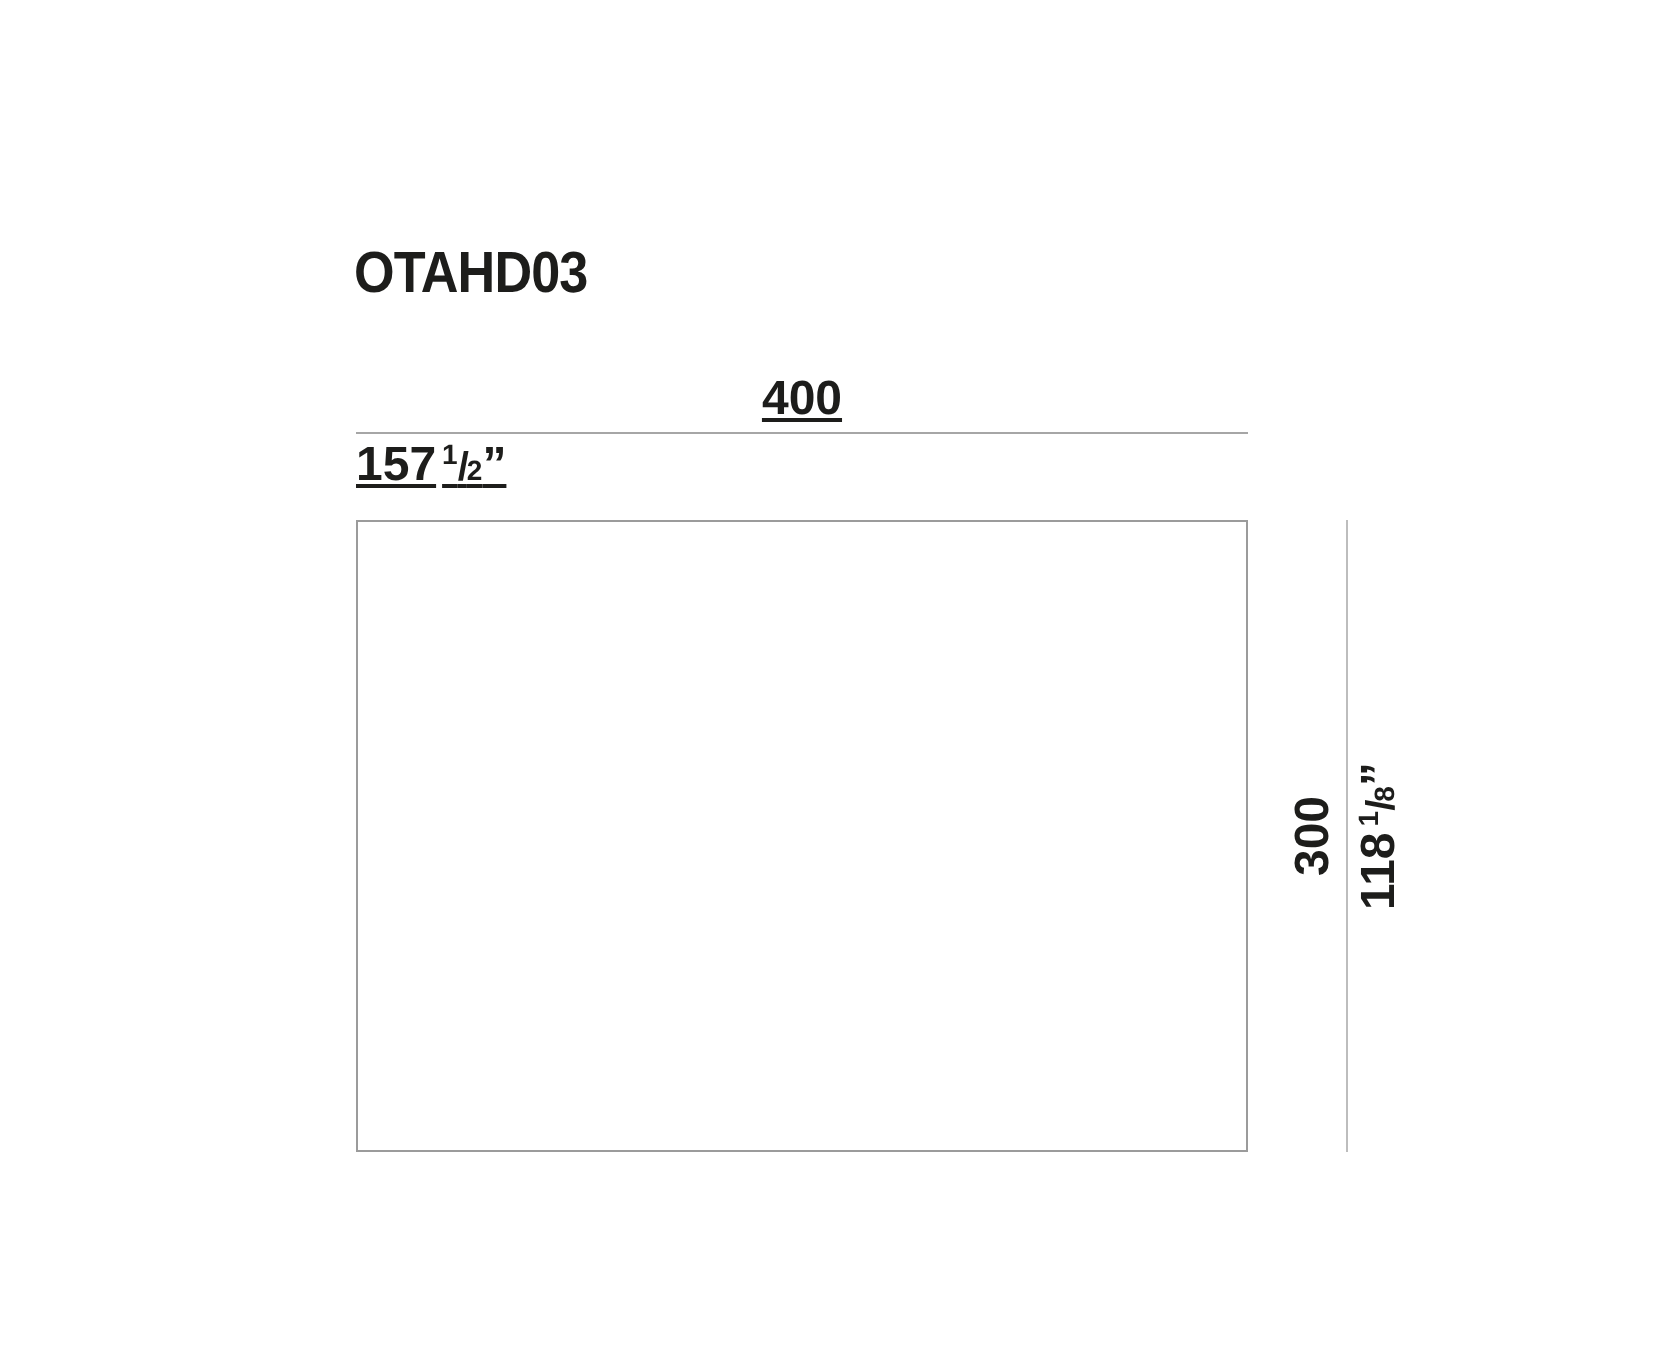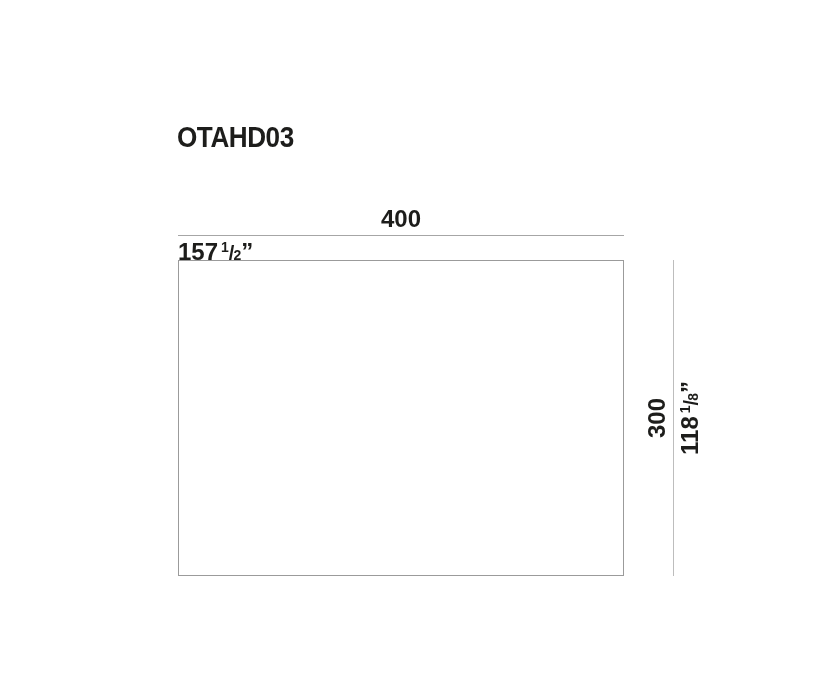--- a/index.html
+++ b/index.html
@@ -54,22 +54,23 @@
   }
   .dim-text .frac-slash {
     font-size: 20px;
     letter-spacing: -1px;
   }
 
   
   .hdim {
     position: absolute;
     left: 178px;
-    top: 207px;
+    top: 188px;
     width: 446px;
+    text-decoration: underline;
   }
   .hdim .metric-row {
     text-align: center;
     padding-bottom: 4px;
     border-bottom: 1px solid #a6a6a6;
   }
   .hdim .imperial-row {
     text-align: left;
     padding-top: 4px;
   }

